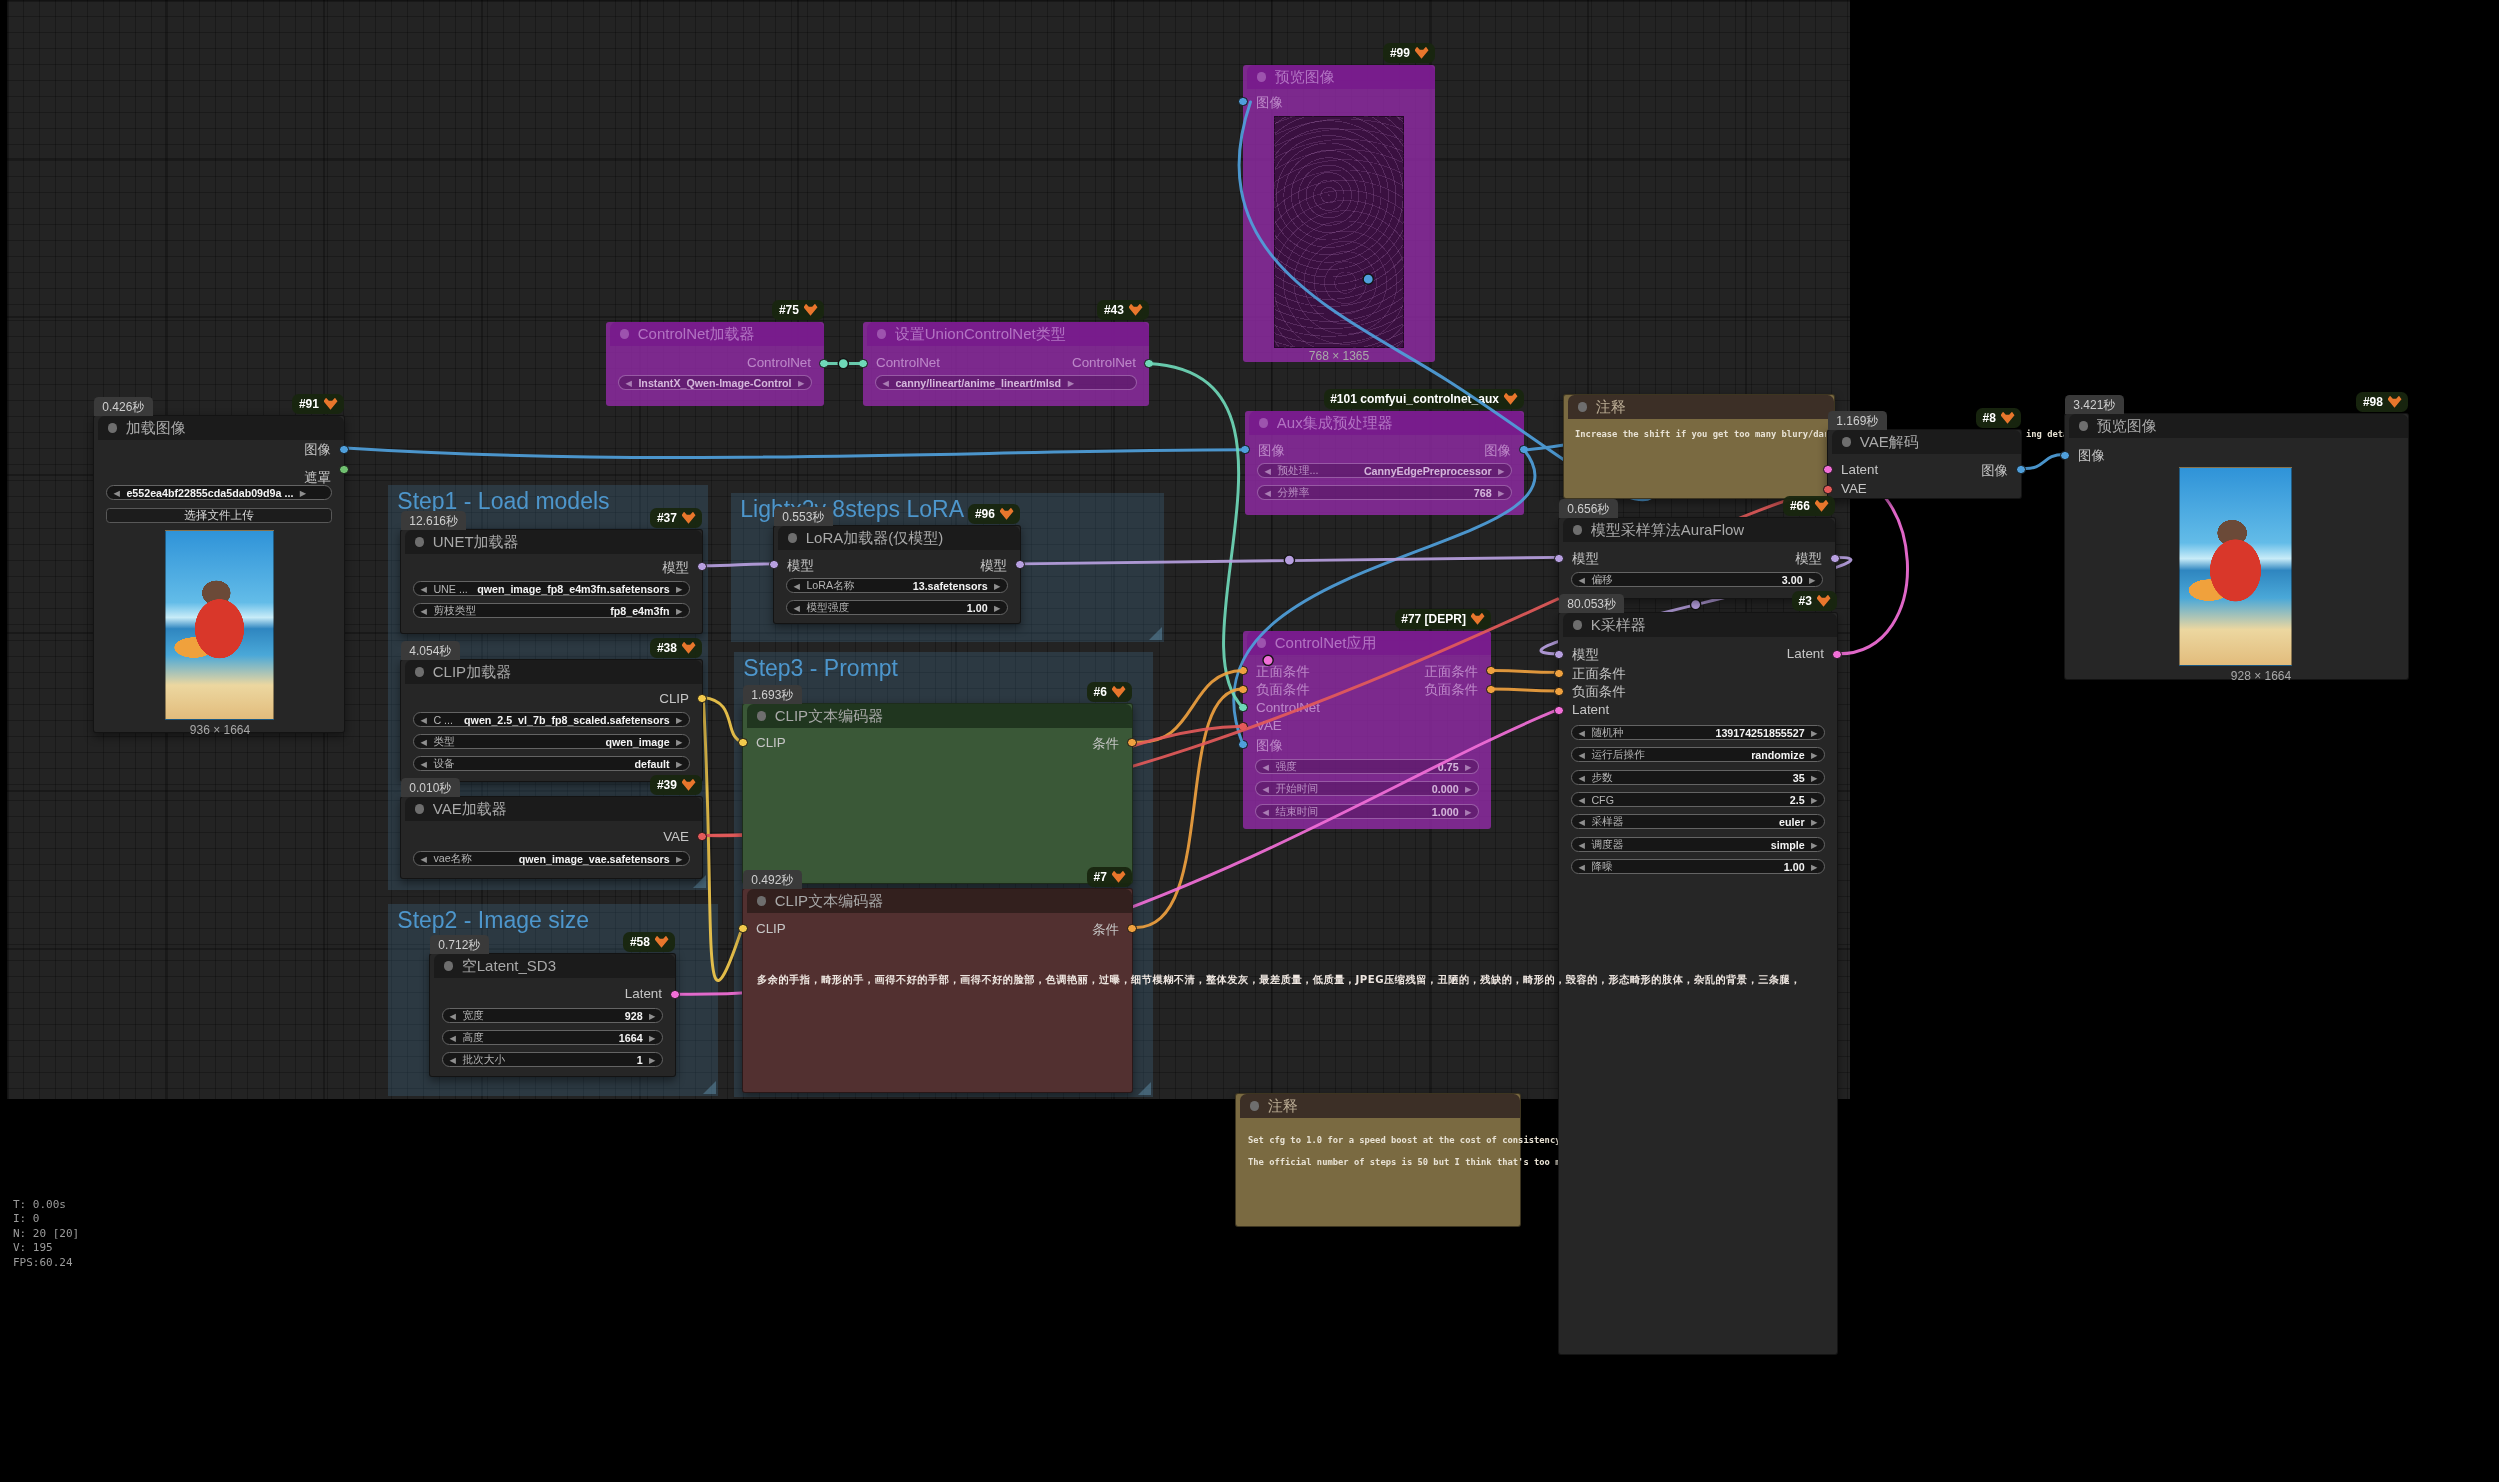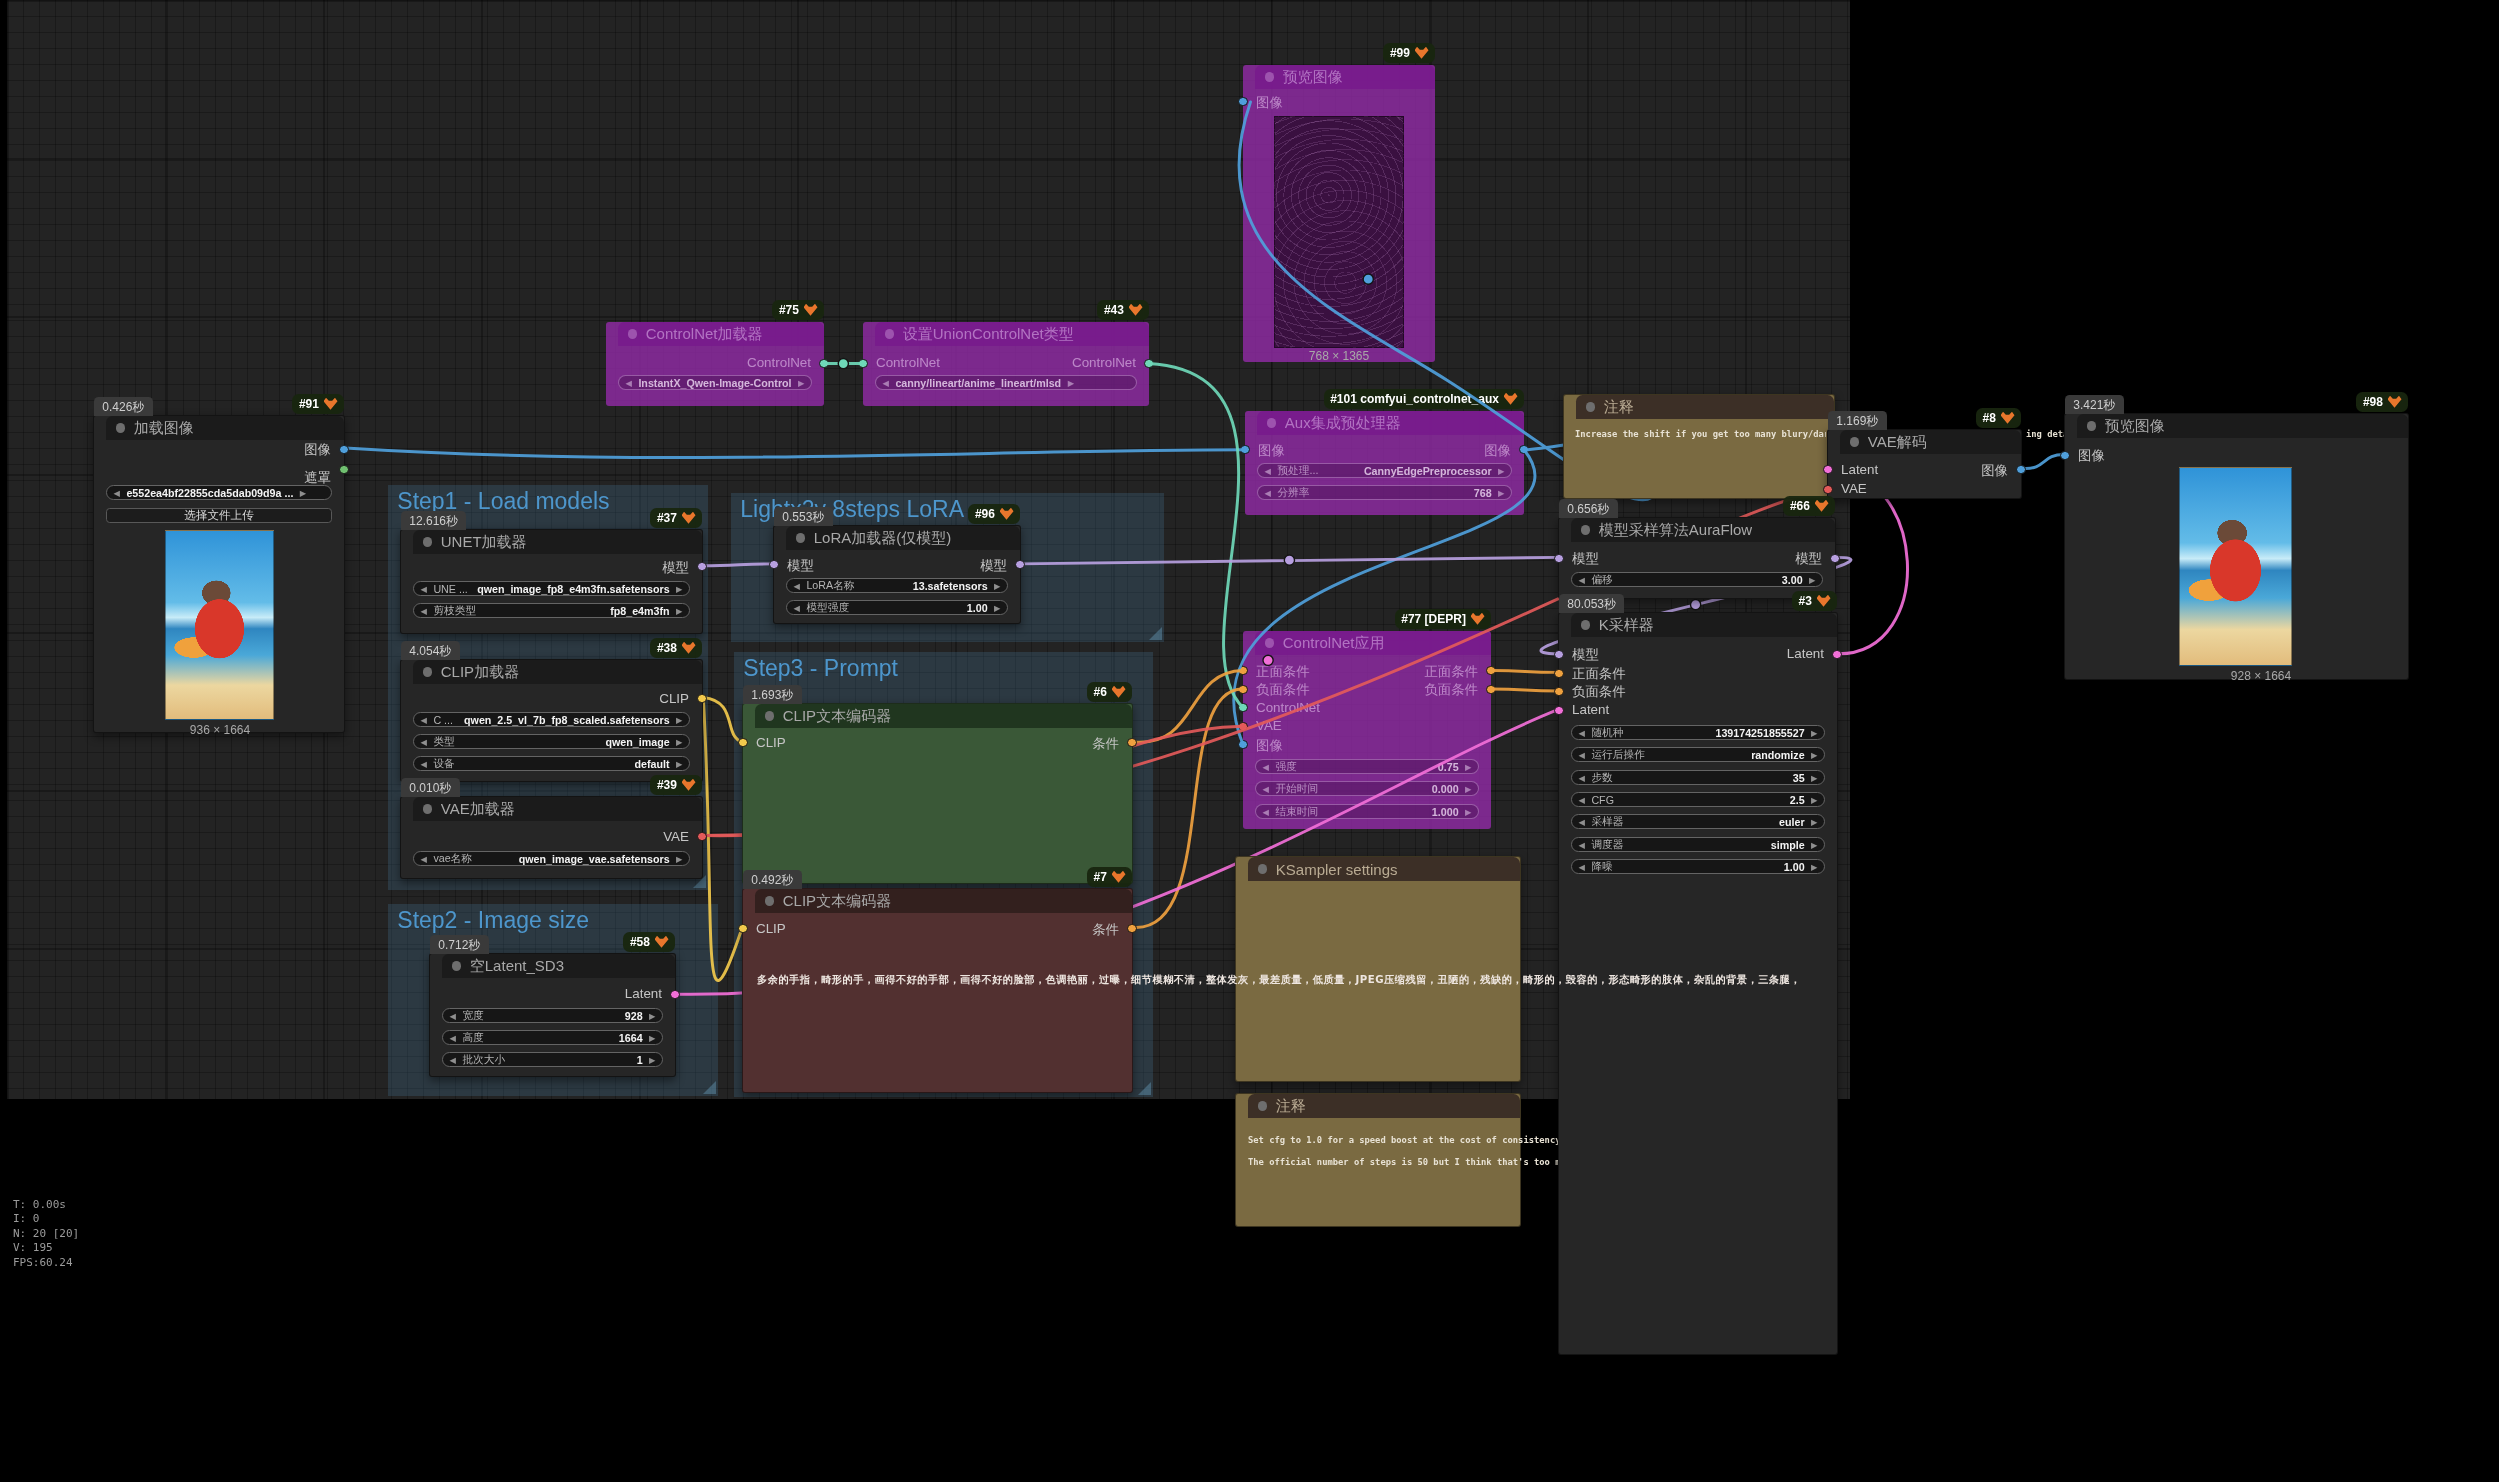--- a/index.html
+++ b/index.html
@@ -13,21 +13,21 @@
     background-size:16px 16px,16px 16px,158px 158px,158px 158px;}
   .layer{position:absolute;left:0;top:0;width:2500px;height:1482px;pointer-events:none;}
   .layer>*{pointer-events:auto;}
   #links{position:absolute;left:0;top:0;pointer-events:none;}
   .group{position:absolute;background:rgba(72,118,152,.27);}
   .group::after{content:'';position:absolute;right:1.9px;bottom:1.9px;width:0;height:0;
     border-left:13px solid transparent;border-bottom:13px solid rgba(100,150,180,.45);}
   .gt{position:absolute;top:2.8px;left:9.3px;font-size:23px;color:#4d96cc;white-space:nowrap;}
   .node{position:absolute;background:#262626;border-radius:3px;border:0.9px solid rgba(0,0,0,.5);
     box-shadow:0 3.7px 9.3px rgba(0,0,0,.45);box-sizing:border-box;}
-  .hd{position:absolute;top:0;left:12px;right:0;height:24px;background:#1b1b1b;
+  .hd{position:absolute;top:0;left:4px;right:0;height:24px;background:#1b1b1b;
     border-radius:6.5px 6.5px 0 0;display:flex;align-items:center;gap:8.3px;padding:0 10.2px;}
   .hd .dot{width:9.3px;height:9.3px;border-radius:50%;background:#6e6e6e;flex:0 0 auto;}
   .hd .t{font-size:15px;color:#a9a9a9;white-space:nowrap;overflow:hidden;}
   .green{background:#3a5837;text-decoration:underline;} .green .hd{background:#20361f;}
   .maroon{background:#523030;} .maroon .hd{background:#33201e;}
   .note-n{background:#7a6a41;} .note-n .hd{background:#3c2f26;} .note-n .hd .t{color:#b9ab93;}
   .byp{background:rgba(150,44,172,.78);box-shadow:none;border:none;}
   .byp .hd{background:rgba(120,26,140,.88);}
   .byp .hd .t{color:rgba(226,186,238,.55);} .byp .hd .dot{background:rgba(226,186,238,.35);}
   .port{position:absolute;width:9.3px;height:9.3px;border-radius:50%;border:1.9px solid #141414;
@@ -291,26 +291,20 @@
         <div class="plabel pin" style="top: 32px;">模型</div>
         <div class="port out" style="background: rgb(183, 159, 224); top: 36px;"></div>
         <div class="plabel pout" style="top: 32px;">模型</div>
         <div class="widget" style="top: 54px;">
           <span class="arr">◀</span>
           <span class="wl">偏移</span>
           <span class="val">3.00</span>
           <span class="arr">▶</span>
         </div>
       </div>
-      <div class="node note-n" style="left: 1235px; top: 856px; width: 286px; height: 226px;">
-        <div class="hd">
-          <span class="dot"></span>
-          <span class="t">KSampler settings</span>
-        </div>
-      </div>
       <div class="node note-n" style="left: 1235px; top: 1093px; width: 286px; height: 134px;">
         <div class="hd">
           <span class="dot"></span>
           <span class="t">注释</span>
         </div>
         <div class="txt mono" style="left: 12px; top: 41px; width: 311px; overflow: hidden;">Set cfg to 1.0 for a speed boost at the cost of consistency. Sample</div>
         <div class="txt mono" style="left: 12px; top: 63px; width: 311px; overflow: hidden;">The official number of steps is 50 but I think that's too much. Eve</div>
       </div>
       <div class="node " style="left: 1558px; top: 612px; width: 280px; height: 743px;">
         <div class="badge-t">80.053秒</div>

